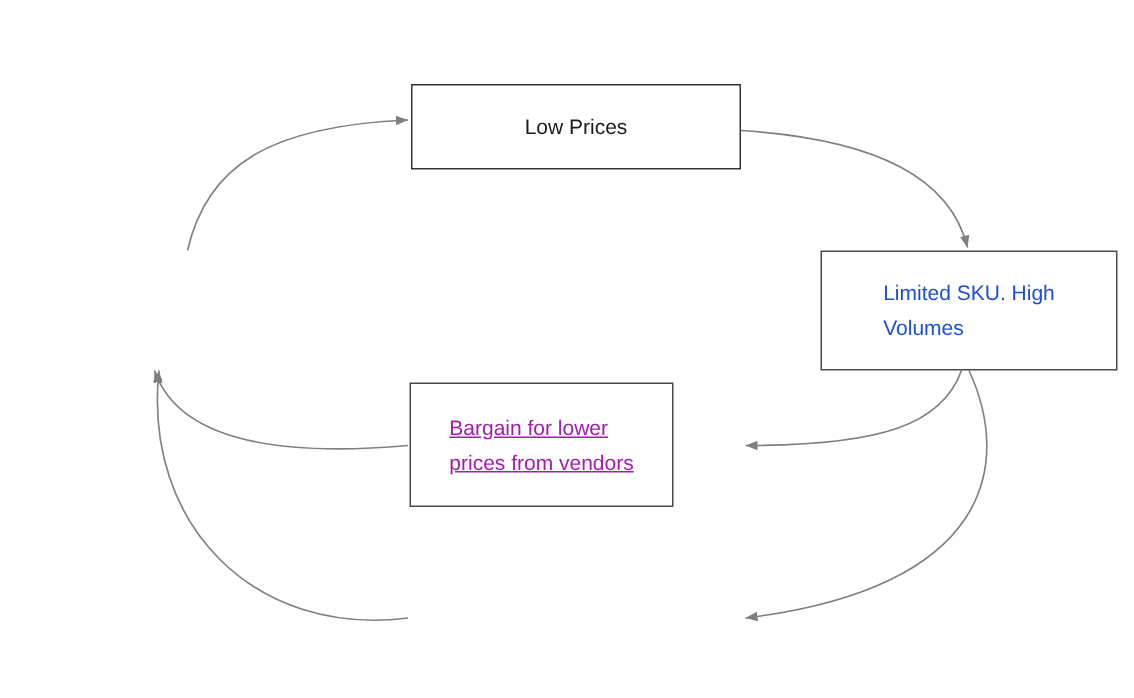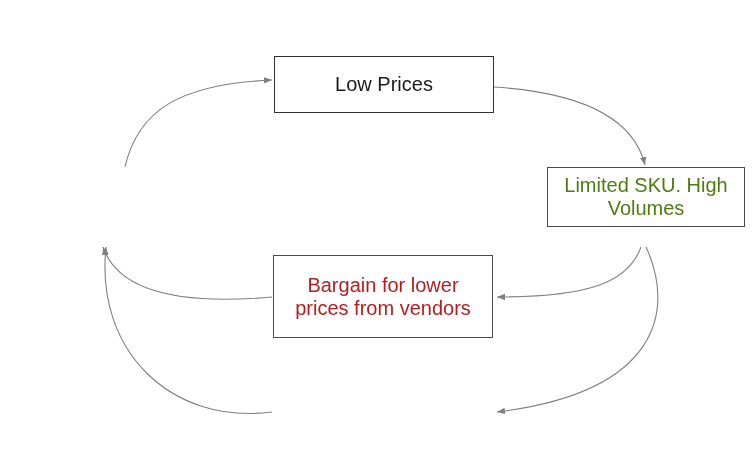--- a/index.html
+++ b/index.html
@@ -21,23 +21,22 @@
     stroke-width: 1.1;
   }
   .node {
     position: absolute;
     box-sizing: border-box;
     border: 1.3px solid #4a4a4a;
     background: #ffffff;
     display: flex;
     align-items: center;
     justify-content: center;
-    text-align: center;
     white-space: pre-line;
-    font-size: 20px;
+    font-size: 14px;
     line-height: 23px;
     padding: 2px 6px;
   }
 </style>
 </head>
 <body>
 
 <div id="diagram-canvas">
   <svg id="edge-layer" viewBox="0 0 756 465" xmlns="http://www.w3.org/2000/svg">
     <defs>
@@ -47,17 +46,17 @@
     </defs>
   <path d="M125,167 C138,110 180,84 272,80" class="edge" stroke="#808080" marker-end="url(#ah)"></path>
       <path d="M494,87 C587,93 634,120 645,165" class="edge" stroke="#808080" marker-end="url(#ah)"></path>
       <path d="M641,247 C628,283 588,297 497,297" class="edge" stroke="#808080" marker-end="url(#ah)"></path>
       <path d="M646,247 C675,310 660,392 497,412" class="edge" stroke="#808080" marker-end="url(#ah)"></path>
       <path d="M272,297 C193,304 120,297 103,247" class="edge" stroke="#808080" marker-end="url(#ah)"></path>
       <path d="M272,412 C170,425 95,350 106,247" class="edge" stroke="#808080" marker-end="url(#ah)"></path>
     </svg>
 
     <div class="node" style="left: 274px; top: 56px; width: 220px; height: 57px; border-color: rgb(51, 51, 51); background: rgb(255, 255, 255); color: rgb(27, 27, 27);">Low Prices</div>
-    <div class="node" style="left: 547px; top: 167px; width: 198px; height: 60px; border-color: rgb(74, 74, 74); background: rgb(255, 255, 255); color: #4d7c0f;">Limited SKU. High
+    <div class="node" style="left: 547px; top: 167px; width: 198px; height: 80px; border-color: rgb(74, 74, 74); background: rgb(255, 255, 255); color: #1d4ed8;">Limited SKU. High
 Volumes</div>
-    <div class="node" style="left: 273px; top: 255px; width: 220px; height: 83px; border-color: rgb(74, 74, 74); background: rgb(255, 255, 255); color: #b91c1c;">Bargain for lower
+    <div class="node" style="left: 273px; top: 255px; width: 176px; height: 83px; border-color: rgb(74, 74, 74); background: rgb(255, 255, 255); color: #a21caf; text-decoration: underline;">Bargain for lower
 prices from vendors</div>
   </div>
 
 </body></html>

